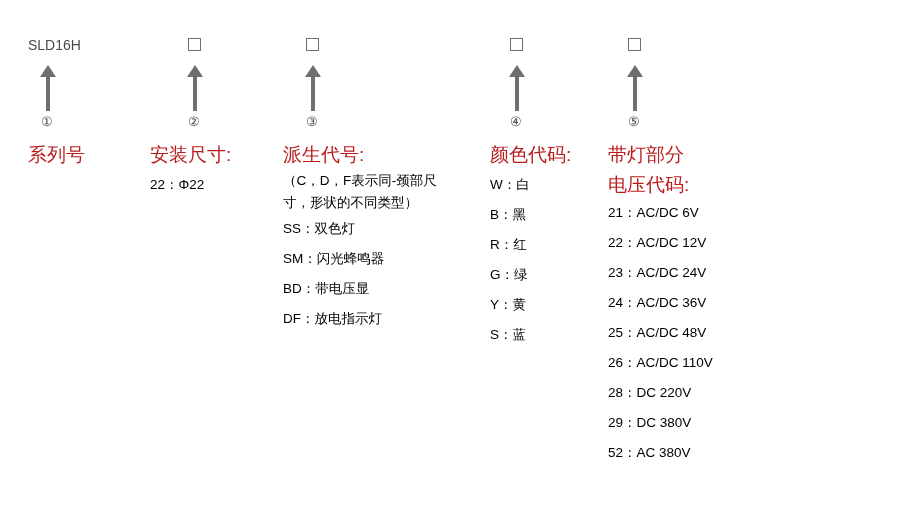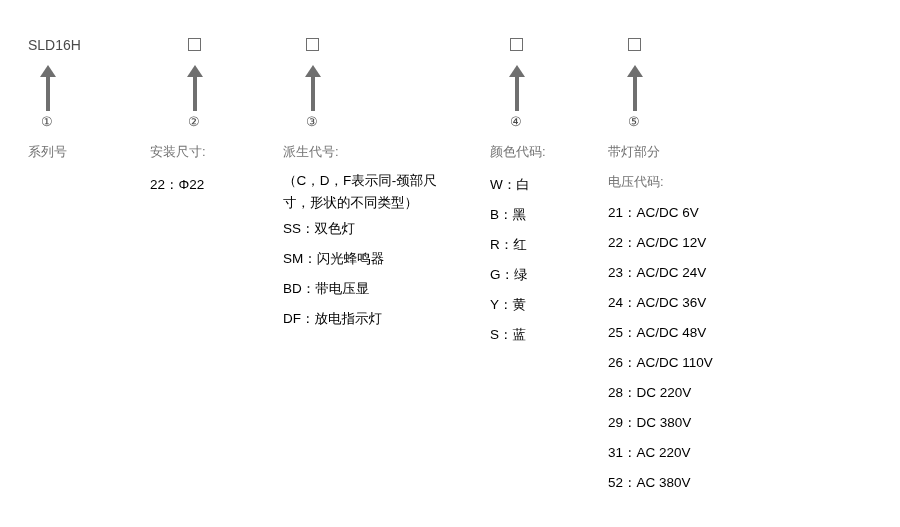--- a/index.html
+++ b/index.html
@@ -62,22 +62,22 @@
     border-right: 8px solid transparent;
     border-bottom: 12px solid #6f6f6f;
   }
   .circled {
     font-size: 13px;
     color: #4a4a4a;
     line-height: 1;
     white-space: nowrap;
   }
   .heading {
-    font-size: 13px;
-    color: #737373;
+    font-size: 19px;
+    color: #b91c1c;
     white-space: nowrap;
     line-height: 1;
   }
   .detail-list {
     font-size: 13.5px;
     color: #000000;
     line-height: 30px;
   }
   .detail-list .row {
     white-space: nowrap;
@@ -161,18 +161,17 @@
     <div class="heading" style="position:absolute; left:0px; top:175px;">电压代码:</div>
     <div class="detail-list" style="position:absolute; left:0px; top:198px; width:200px;">
       <div class="row">21：AC/DC 6V</div>
       <div class="row">22：AC/DC 12V</div>
       <div class="row">23：AC/DC 24V</div>
       <div class="row">24：AC/DC 36V</div>
       <div class="row">25：AC/DC 48V</div>
       <div class="row">26：AC/DC 110V</div>
       <div class="row">28：DC 220V</div>
       <div class="row">29：DC 380V</div>
-      <div class="row">31：AC 220V</div>
       <div class="row">52：AC 380V</div>
     </div>
   </div>
 
 </div>
 
 </body></html>

